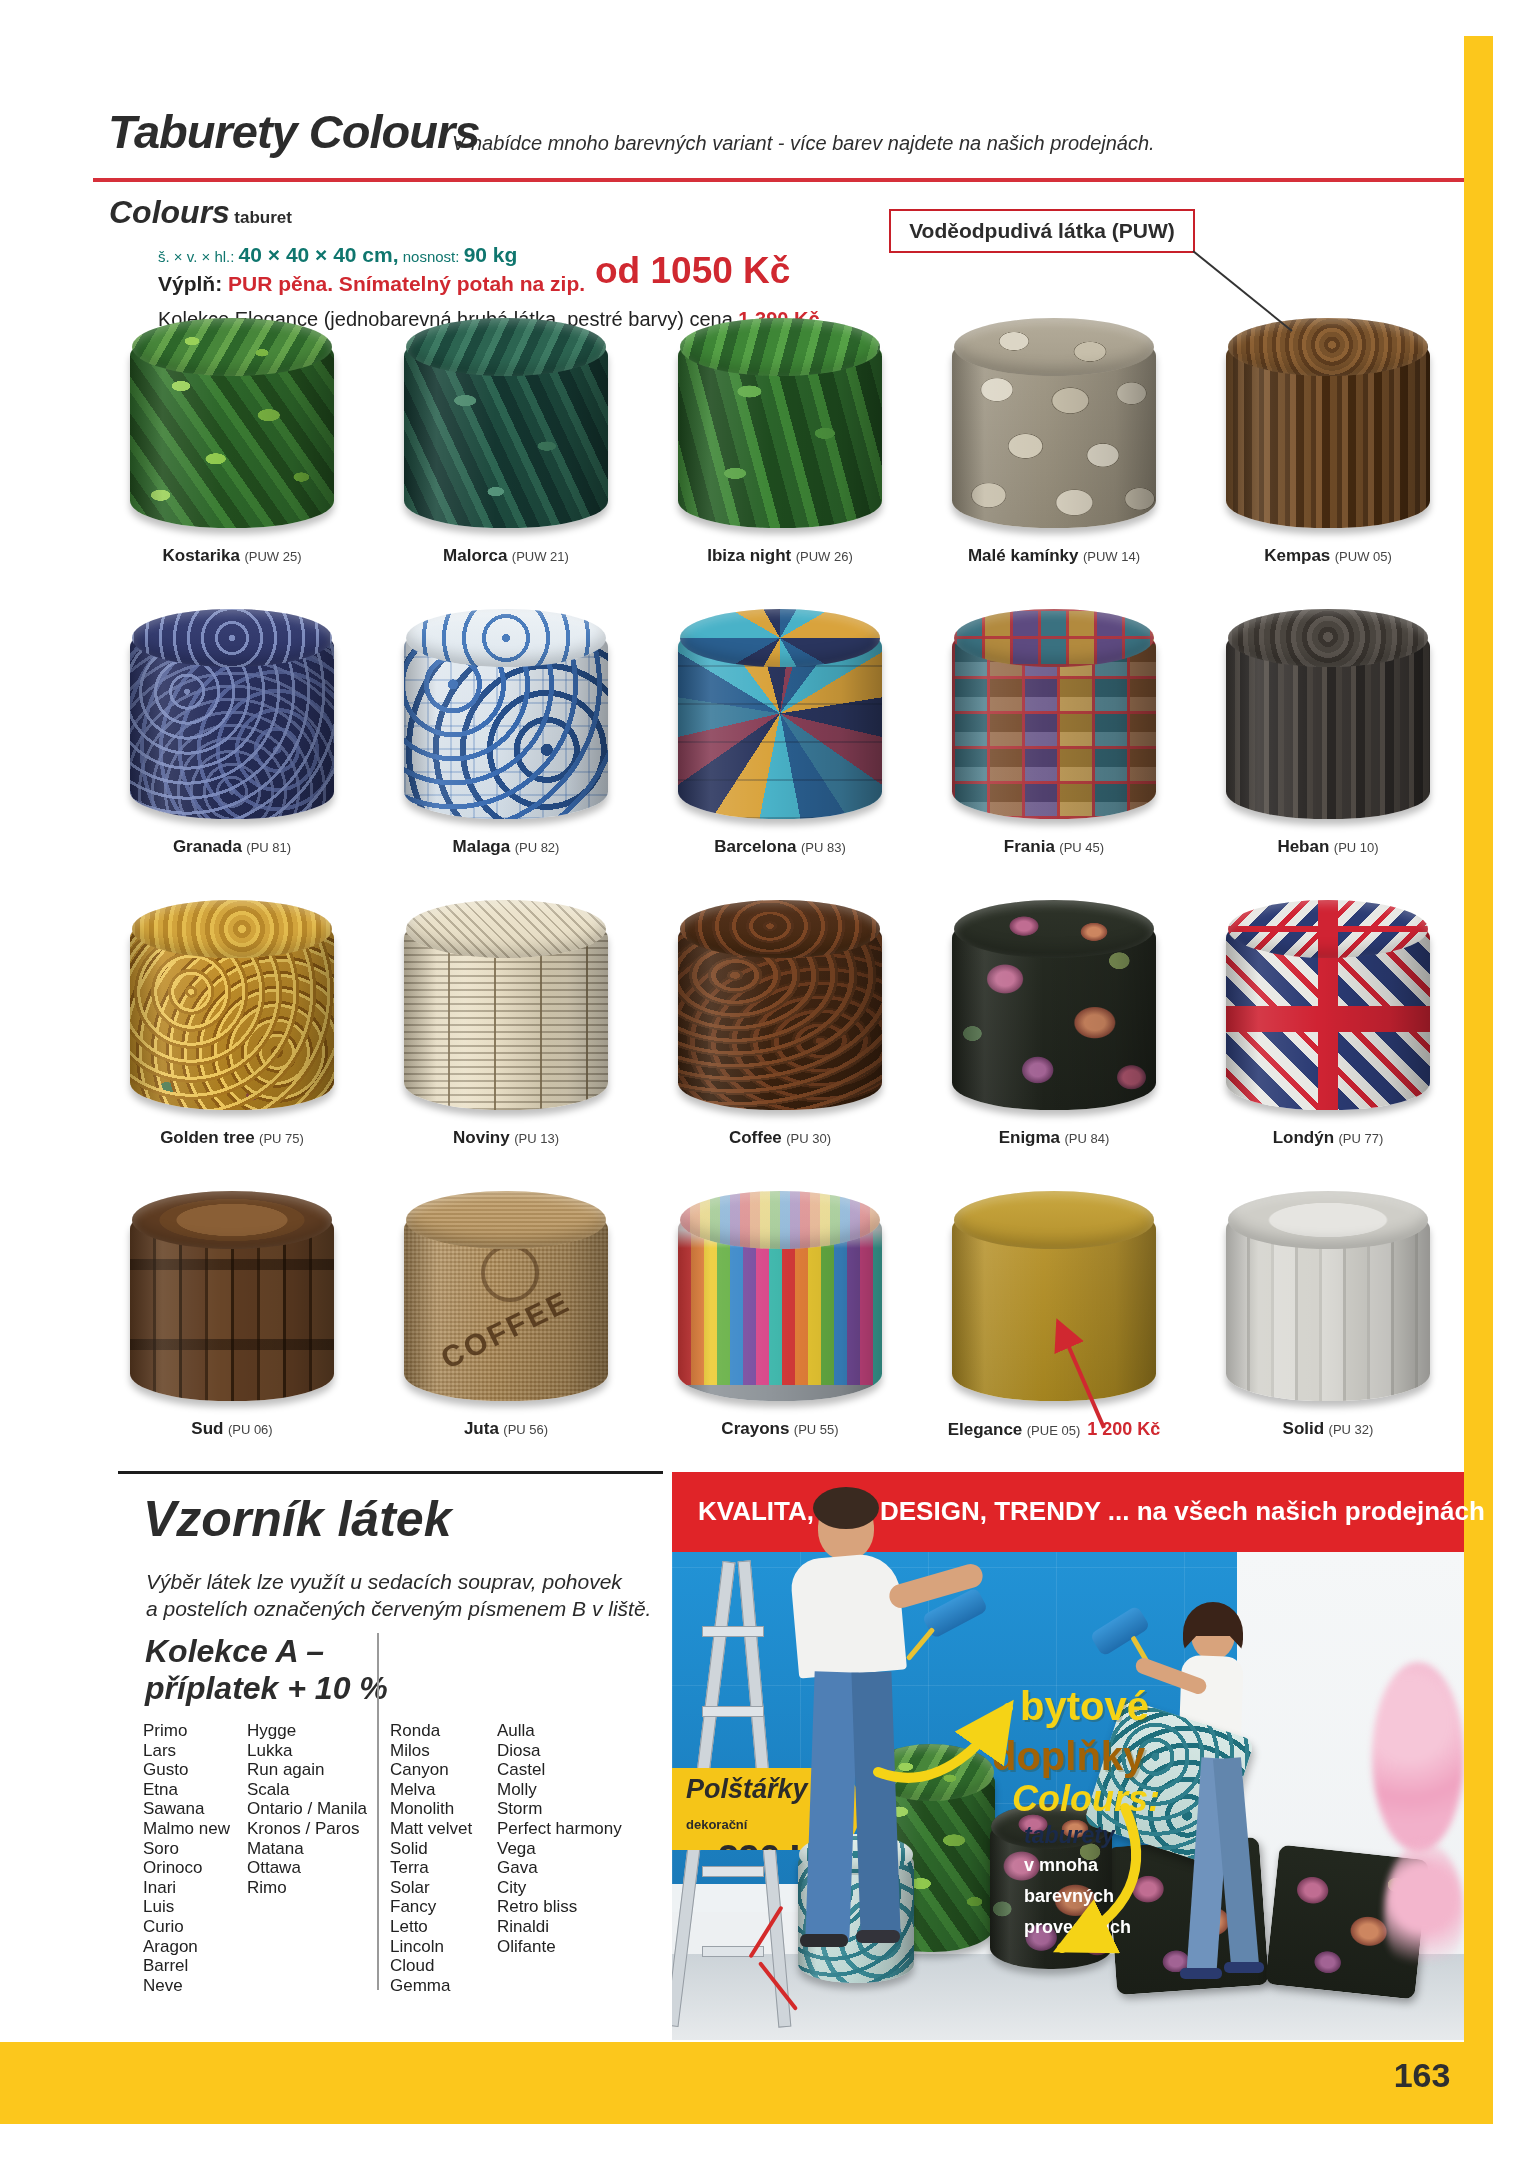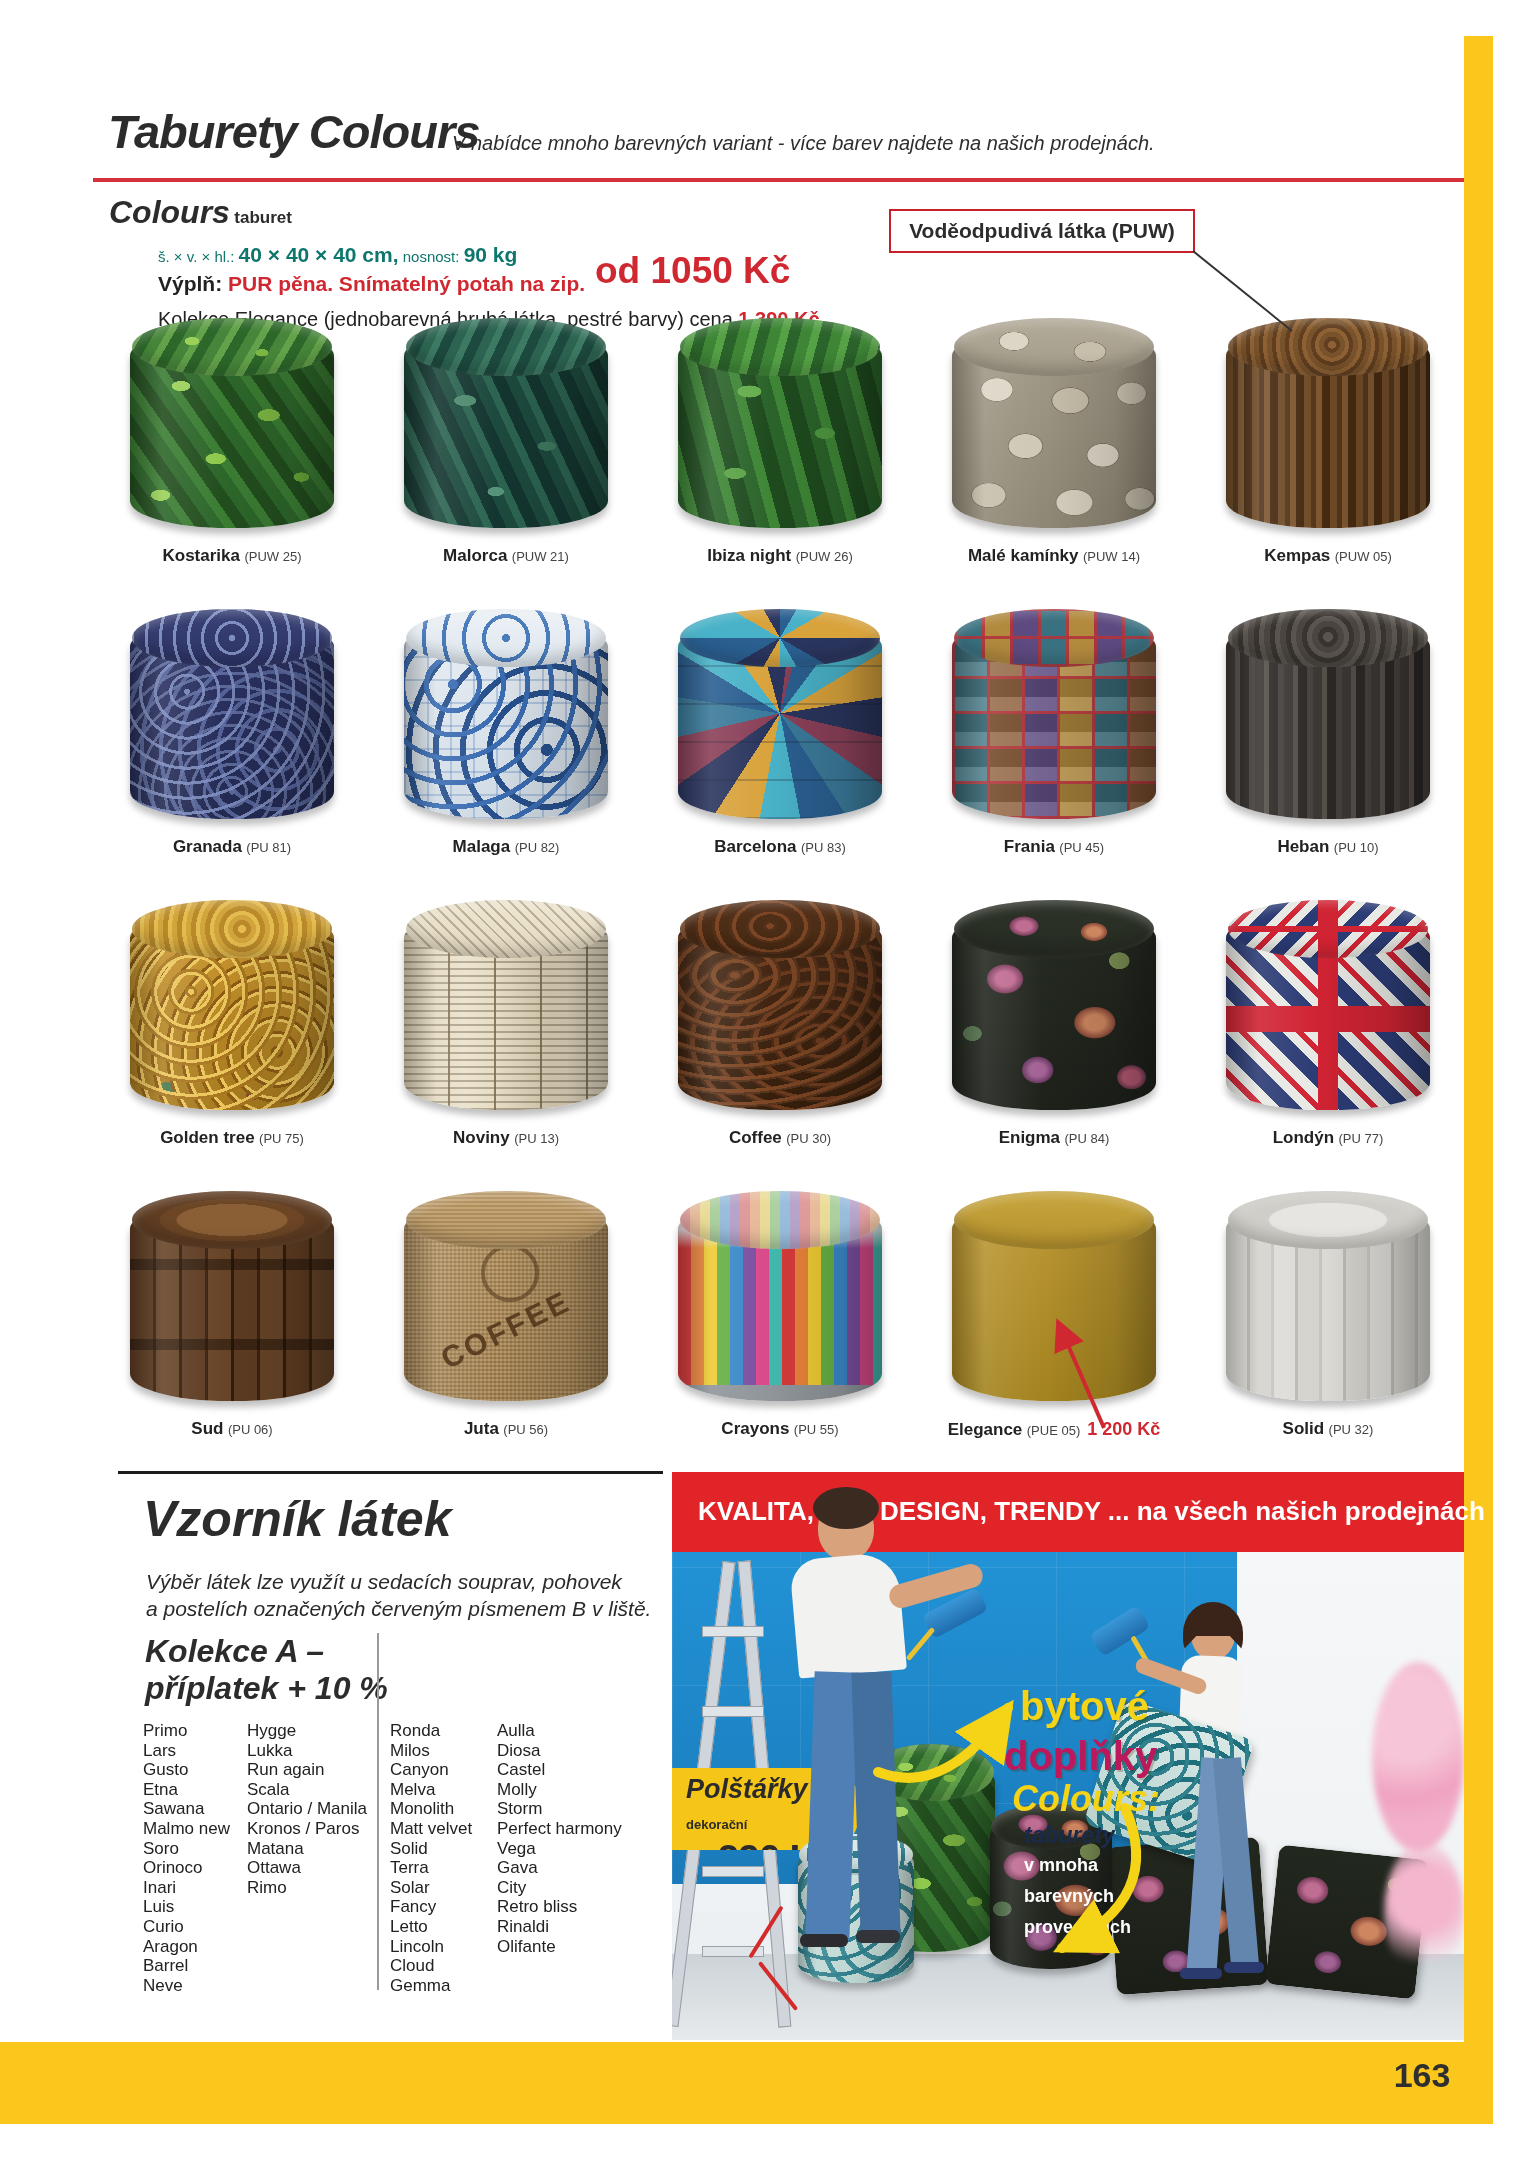--- a/index.html
+++ b/index.html
@@ -237,21 +237,21 @@
   .wom-arm{left:462px;top:196px;width:74px;height:16px;background:#d8a37c;border-radius:8px;transform:rotate(20deg);}
   .wom-pillow{left:428px;top:244px;width:138px;height:132px;border-radius:12px;transform:rotate(18deg);box-shadow:3px 5px 8px rgba(0,0,0,.3);}
   .wom-leg1{left:522px;top:286px;width:30px;height:214px;background:#6f93bd;transform:rotate(4deg);}
   .wom-leg2{left:550px;top:286px;width:28px;height:208px;background:#6286ad;transform:rotate(-5deg);}
   .wom-sand1{left:508px;top:496px;width:42px;height:11px;background:#2a3a6e;border-radius:5px;}
   .wom-sand2{left:552px;top:490px;width:40px;height:11px;background:#2a3a6e;border-radius:5px;}
   
   .trendy{left:175px;top:78px;font-size:104px;font-weight:800;color:#fff;letter-spacing:-2px;z-index:7;
           text-shadow:4px 5px 7px rgba(30,55,80,.45);}
   .byt1{left:348px;top:212px;font-size:40px;font-weight:800;color:#f5d316;z-index:7;text-shadow:2px 2px 0 rgba(60,60,0,.25);}
-  .byt2{left:332px;top:262px;font-size:40px;font-weight:800;color:#be185d;z-index:7;text-shadow:2px 2px 0 rgba(60,60,0,.25);}
+  .byt2{left:320px;top:262px;font-size:40px;font-weight:800;color:#a16207;z-index:7;text-shadow:2px 2px 0 rgba(60,60,0,.25);}
   .colrs{left:340px;top:306px;font-size:36px;font-weight:800;font-style:italic;color:#f5d316;z-index:7;}
   .tabur{left:352px;top:350px;font-size:23px;font-weight:800;font-style:italic;color:#1a2a4a;z-index:7;}
   .colnote{left:352px;top:378px;font-size:18px;font-weight:700;color:#fff;line-height:31px;white-space:pre-line;z-index:7;}
   .sidetext{left:612px;top:114px;width:172px;font-size:21px;font-weight:800;color:#2f2f2f;line-height:27px;white-space:pre-line;z-index:7;}
   .badge{left:596px;top:228px;width:196px;height:82px;background:#f5c518;z-index:7;
          clip-path:polygon(0 0,87% 0,100% 44%,89% 100%,0 100%);padding:6px 0 0 14px;box-sizing:border-box;}
   .badge .l1{font-size:27px;font-weight:800;font-style:italic;color:#2b2b2b;}
   .badge .l1 small{font-size:13px;font-weight:700;font-style:normal;}
   .badge .l2{margin-top:1px;font-size:21px;font-weight:800;color:#2b2b2b;}
   .badge .l2 b{font-size:39px;font-weight:800;letter-spacing:-1px;}

